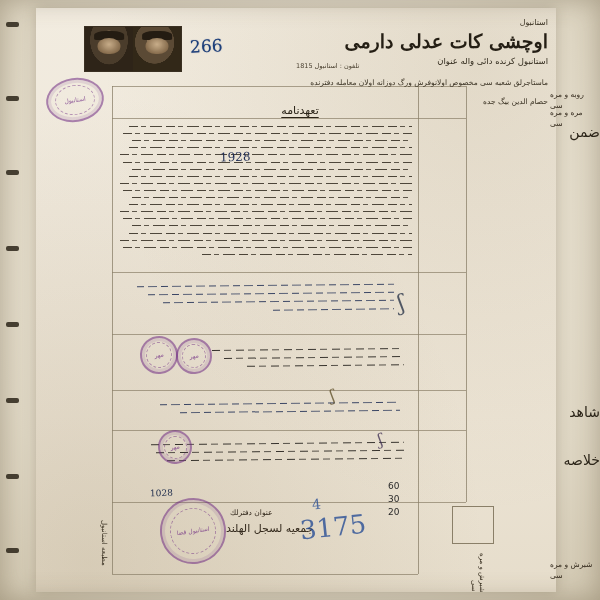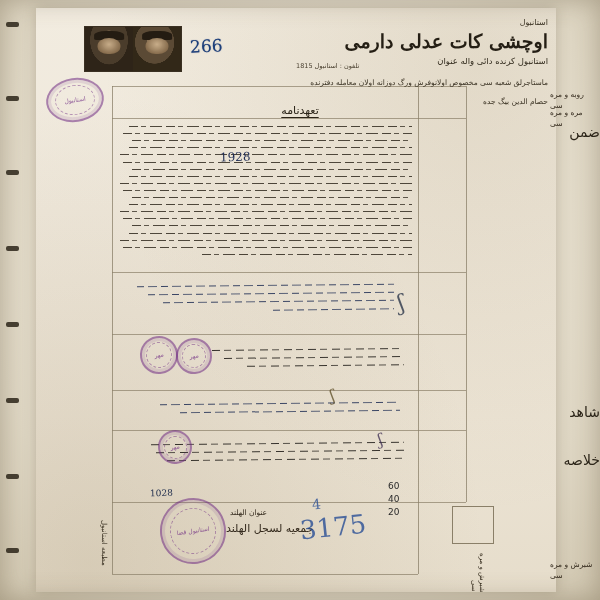--- a/index.html
+++ b/index.html
@@ -306,37 +306,37 @@
     <div class="hl" style="width:96%"></div>
     <div class="hl" style="width:92%"></div>
   </div>
   <div class="stamp" style="left:158px;top:430px;width:30px;height:30px">
     <div class="inner">
       <span>مهر</span>
     </div>
   </div>
   <div class="sig" style="left:378px;top:430px;font-size:16px;color:#3a2a50">ʃ</div>
 
-  <div class="footer-note" style="left:230px;top:508px">عنوان الهلند</div>
+  <div class="footer-note" style="left:230px;top:508px">عنوان دفترلك</div>
   <div class="footer-note" style="left:226px;top:522px;font-size:11px">جمعیه لسجل الهلند</div>
 
   <div class="stamp" style="left:160px;top:498px;width:62px;height:62px">
     <div class="inner">
       <span>استانبول قضا</span>
     </div>
   </div>
 
   <div class="crayon" style="left:300px;top:512px">3175</div>
   <div class="crayon" style="left:312px;top:496px;font-size:14px">4</div>
 
   <div class="hw" style="position:absolute;left:150px;top:488px;font-size:9px;color:#23304f">1028</div>
 
   <div class="numbox" style="left:388px;top:480px">
     <div>60</div>
-    <div>40</div>
+    <div>30</div>
     <div>20</div>
   </div>
   <div class="tiny-box" style="left:452px;top:506px;width:40px;height:36px"></div>
 
   <div class="vert-text" style="left:100px;top:470px;height:96px">مطبعه استانبول</div>
   <div class="vert-text" style="left:470px;top:540px;height:52px">شبرش و مره سی</div>
   <div class="sidecol" style="top:560px">شبرش و مره سی</div>
 
 </div>
 

